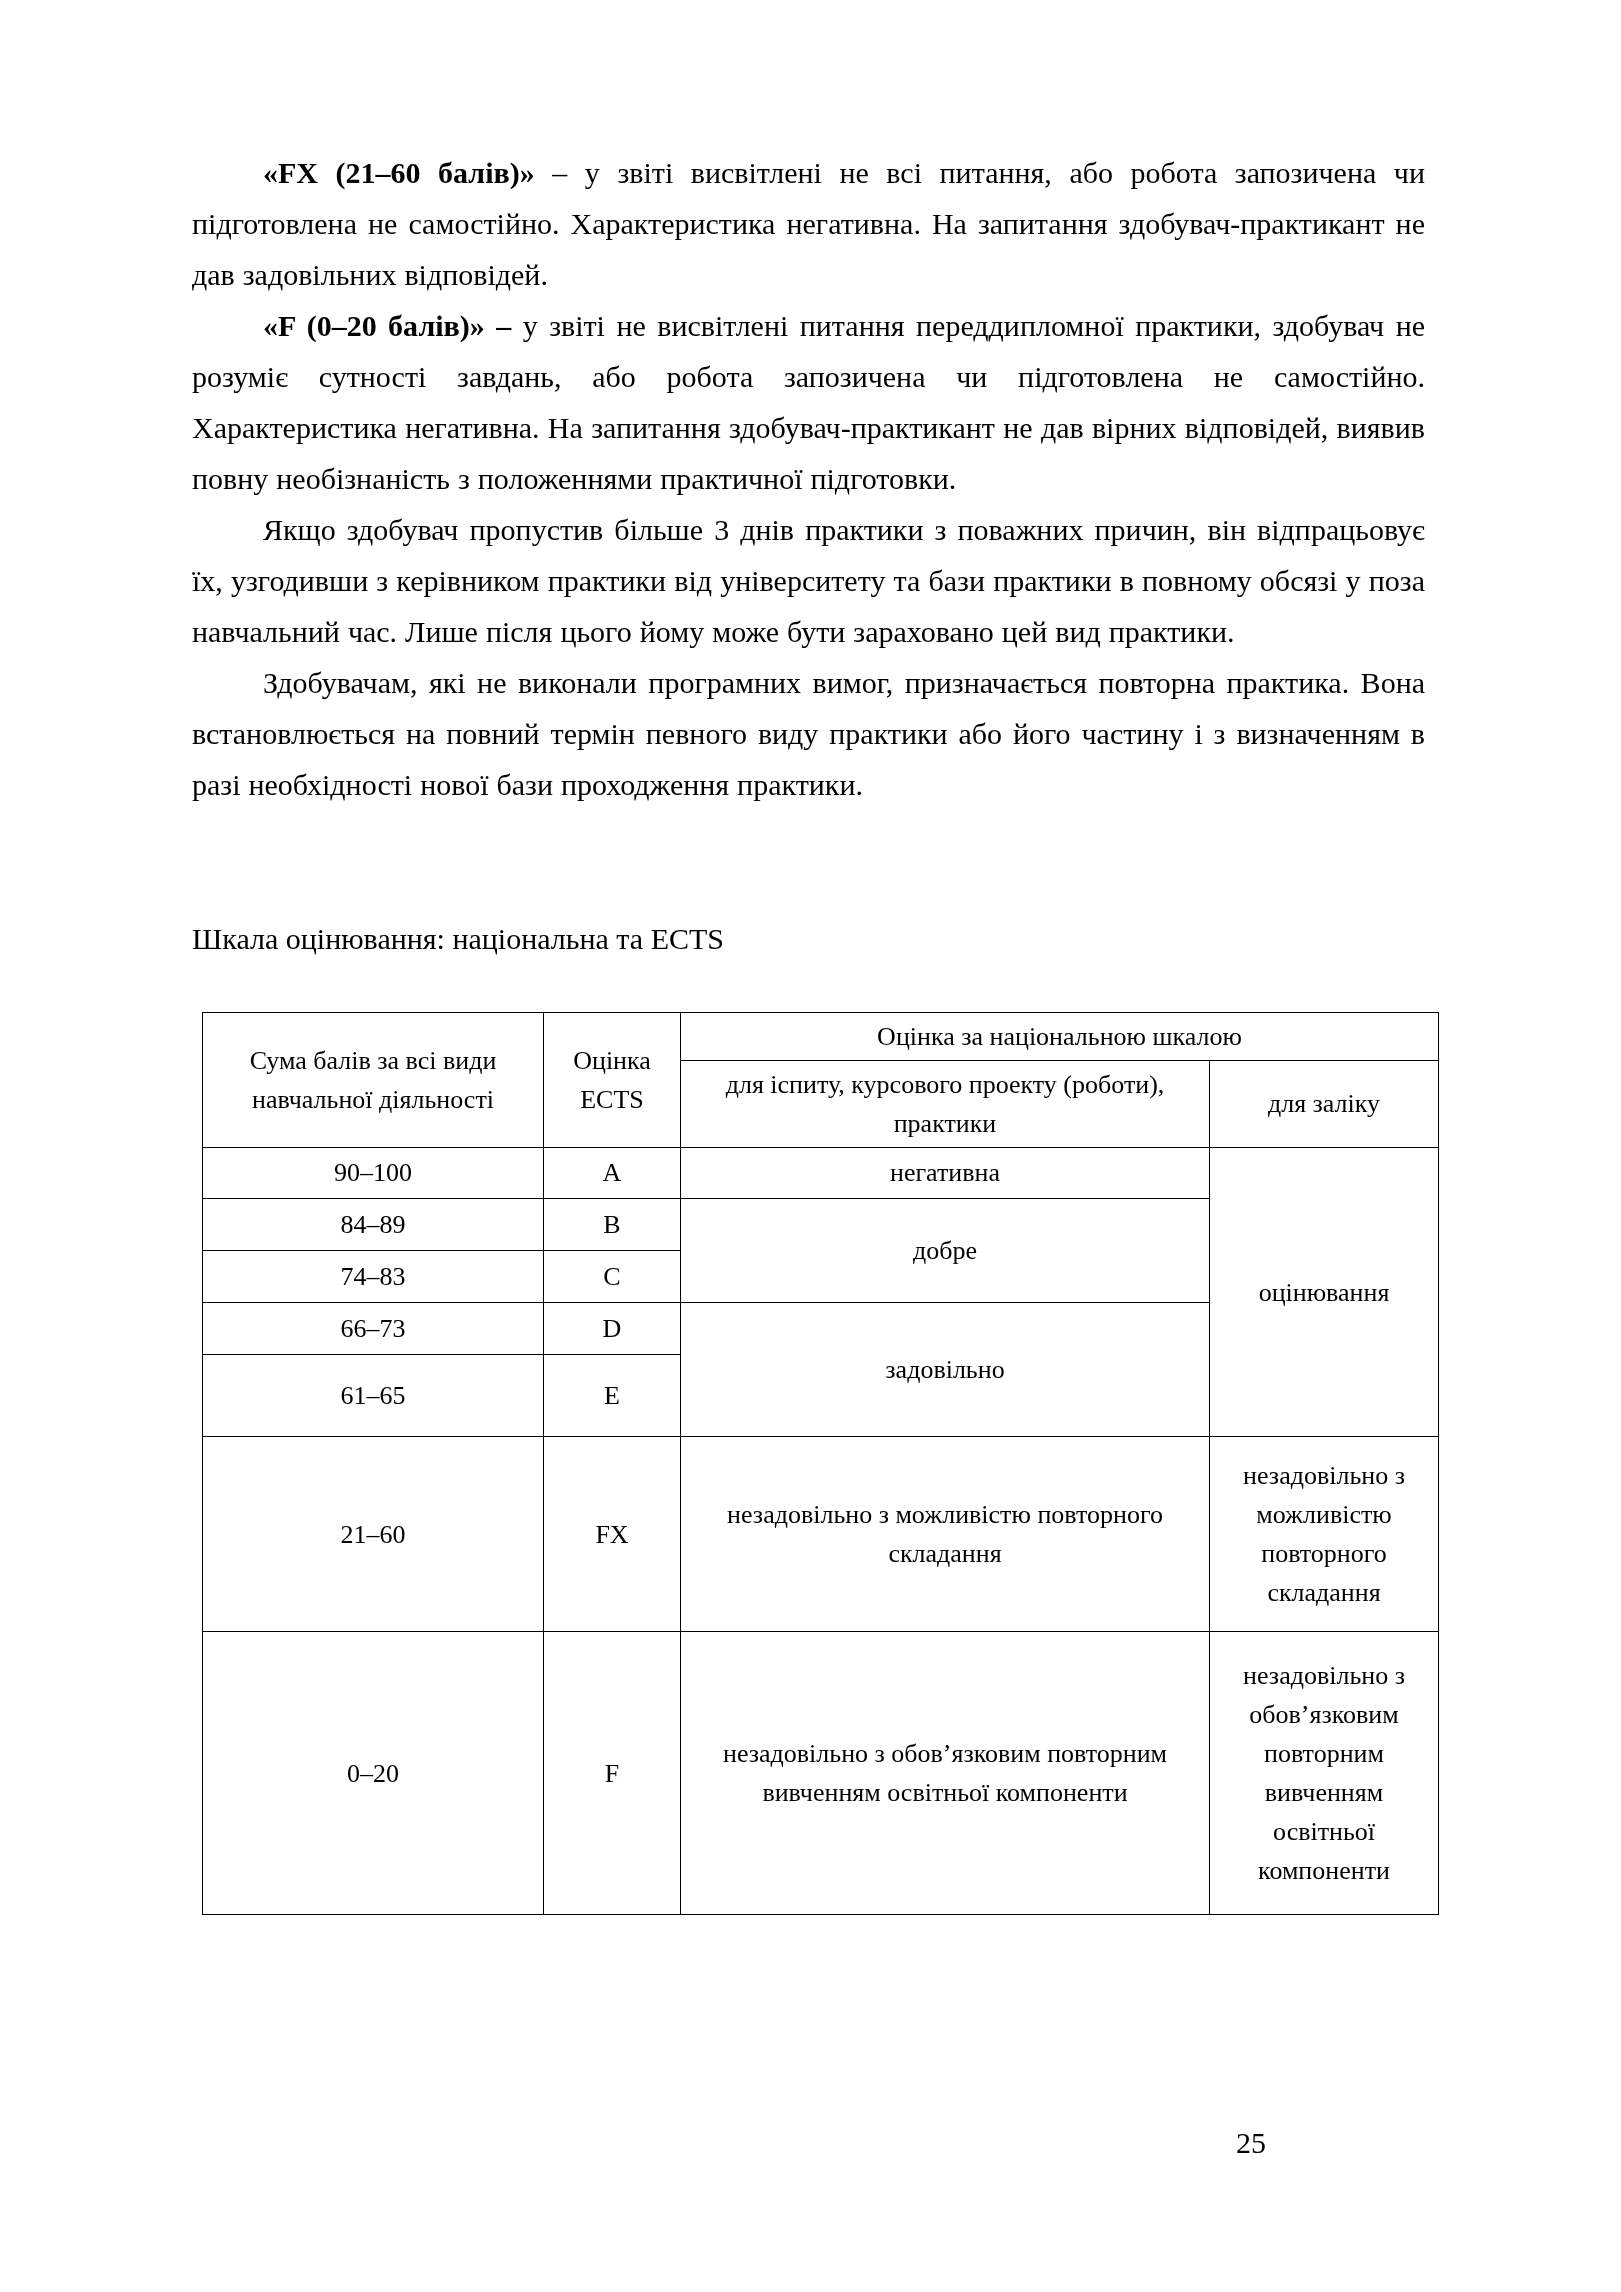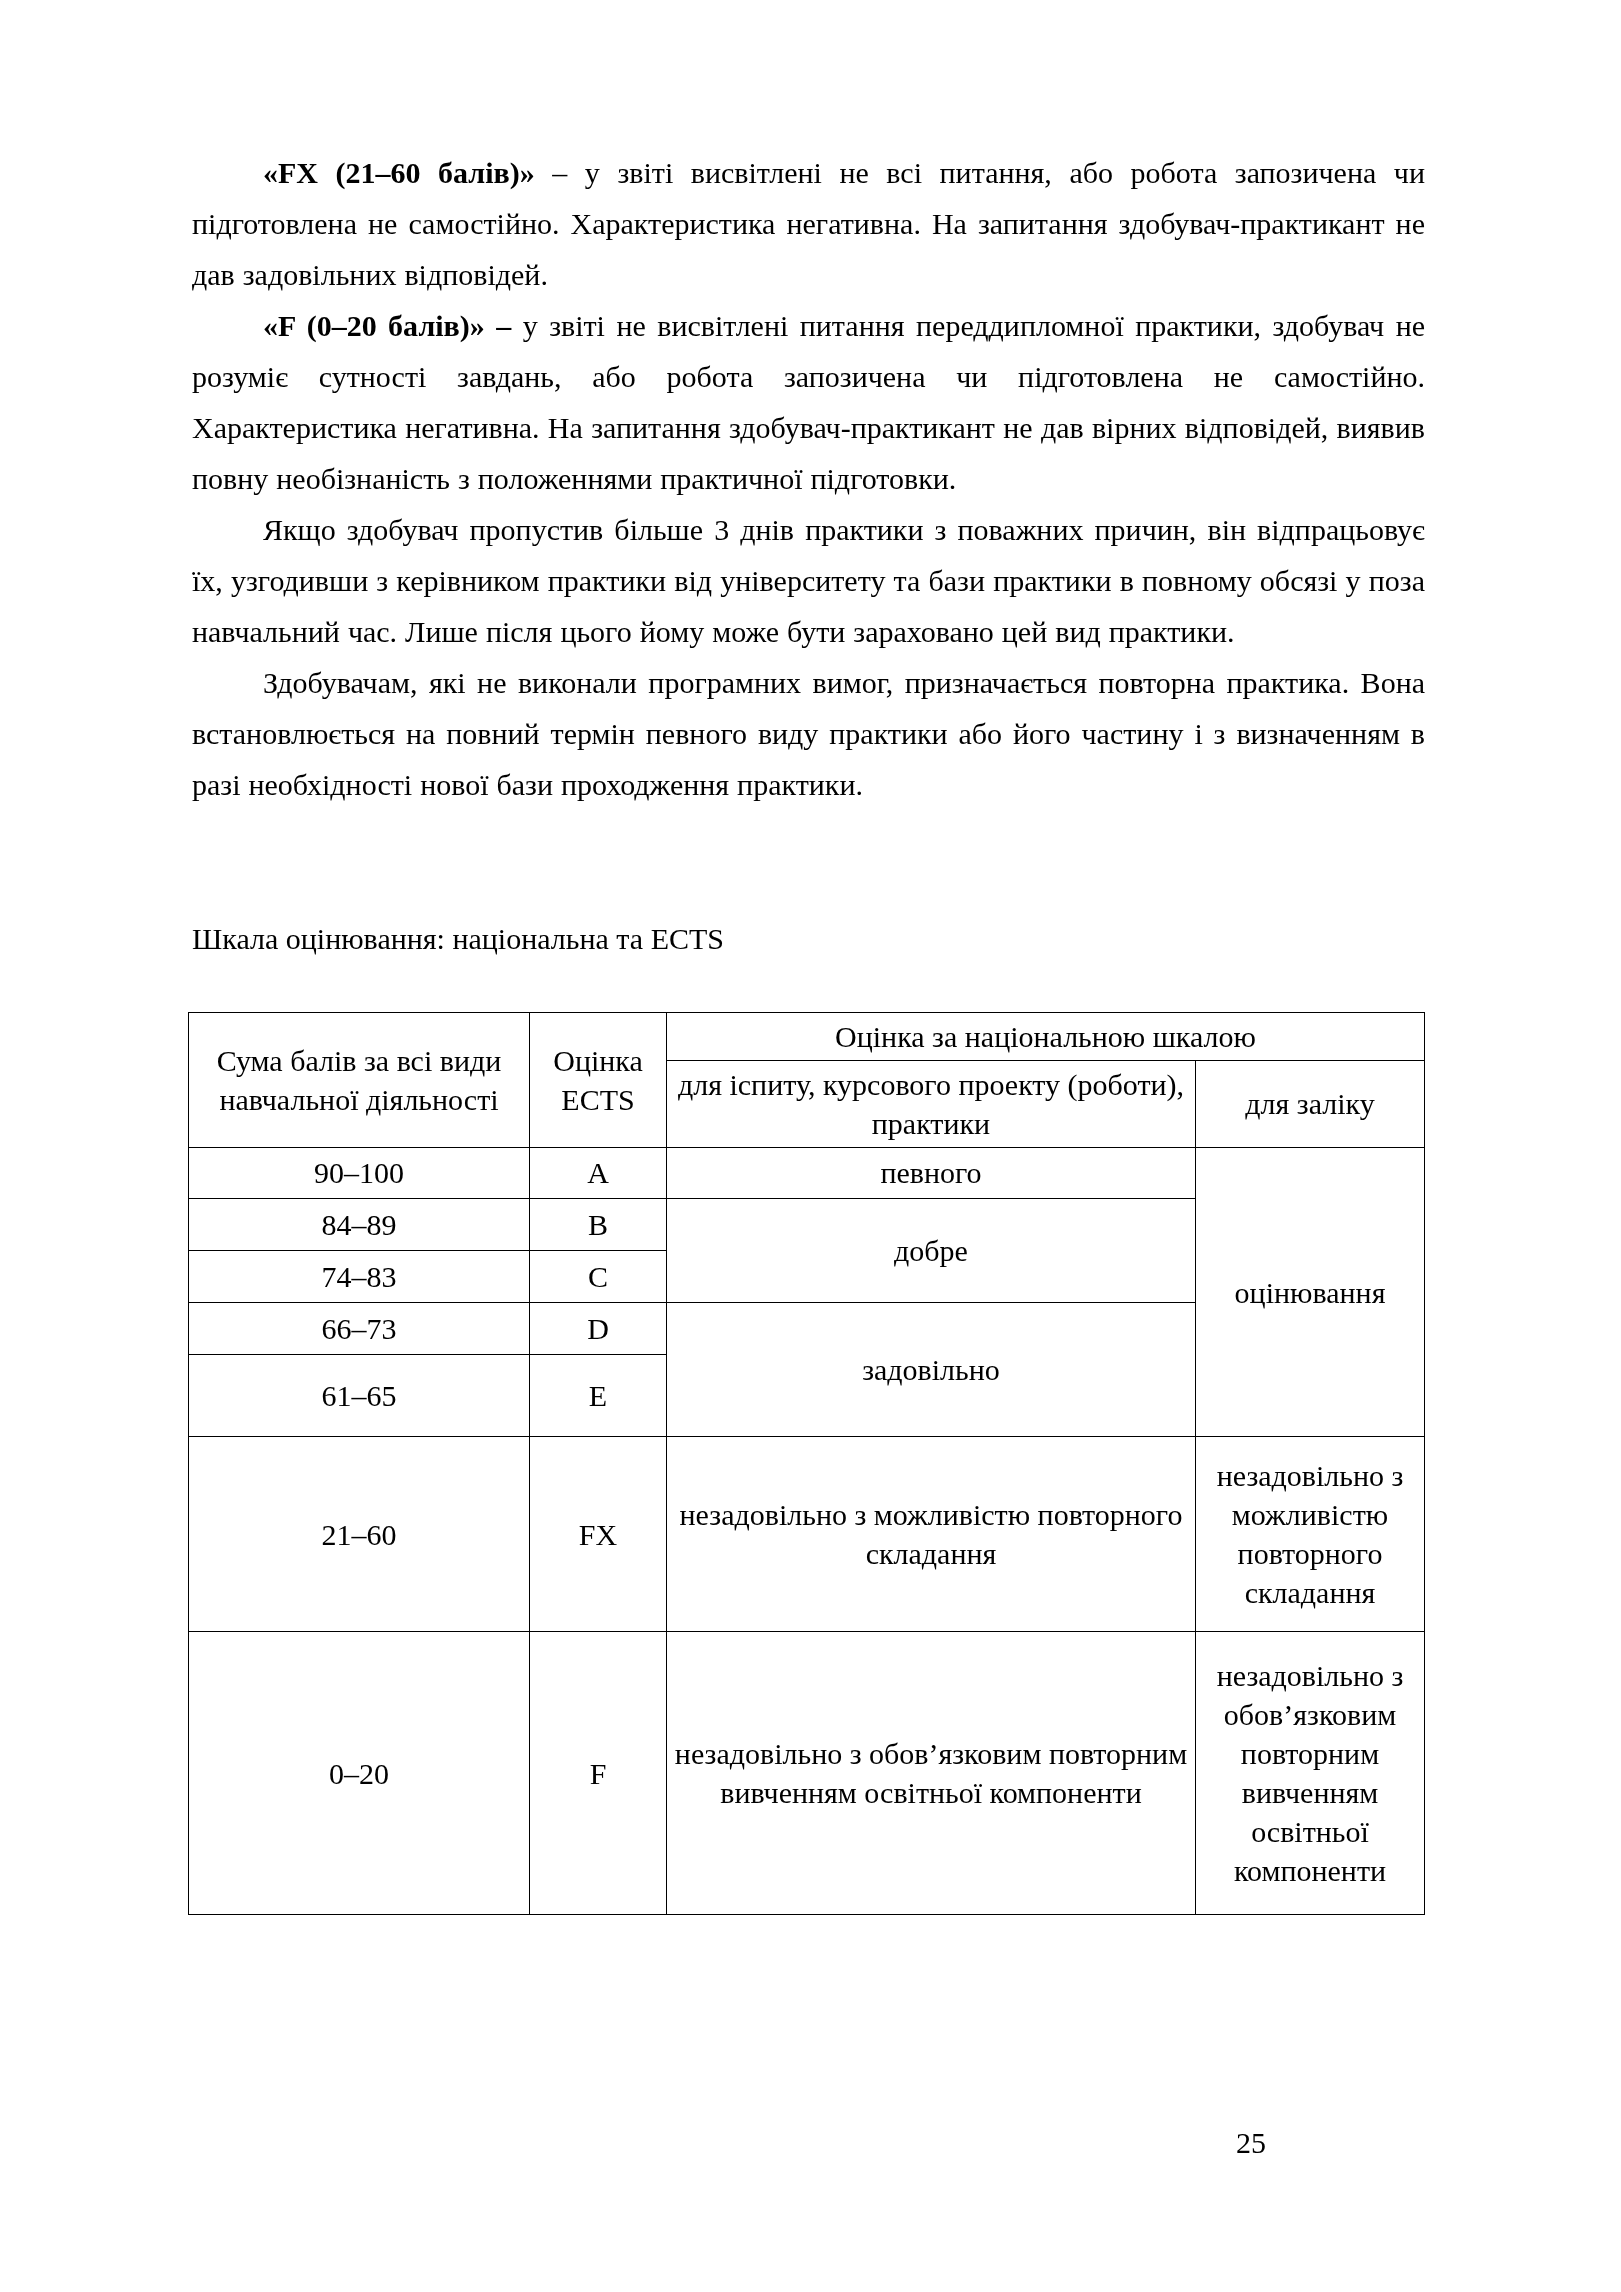--- a/index.html
+++ b/index.html
@@ -48,26 +48,26 @@
     text-align: left;
     font-size: 30px;
     line-height: 39px;
     position: absolute;
     left: 192px;
     top: 919px;
     width: 1233px;
   }
   table.grade-table {
     position: absolute;
-    left: 188px;
+    left: 202px;
     top: 1012px;
     width: 1237px;
     border-collapse: collapse;
     table-layout: fixed;
-    font-size: 30px;
+    font-size: 26px;
   }
   table.grade-table td,
   table.grade-table th {
     border: 1.6px solid #000000;
     padding: 3.9px 5.9px;
     text-align: center;
     vertical-align: middle;
     font-weight: normal;
     line-height: 39px;
   }
@@ -128,21 +128,21 @@
         <td class="h-national" colspan="2">Оцінка за національною шкалою</td>
       </tr>
       <tr>
         <td class="h-exam">для іспиту, курсового проекту (роботи), практики</td>
         <td class="h-credit">для заліку</td>
       </tr>
 
       <tr>
         <td class="r-score">90–100</td>
         <td class="r-ects">A</td>
-        <td class="r-verdict">певного</td>
+        <td class="r-verdict">негативна</td>
         <td class="cell-tall" rowspan="5">оцінювання</td>
       </tr>
 
       <tr>
         <td class="r-score">84–89</td>
         <td class="r-ects">B</td>
         <td class="r-verdict" rowspan="2">добре</td>
       </tr>
 
       <tr>

